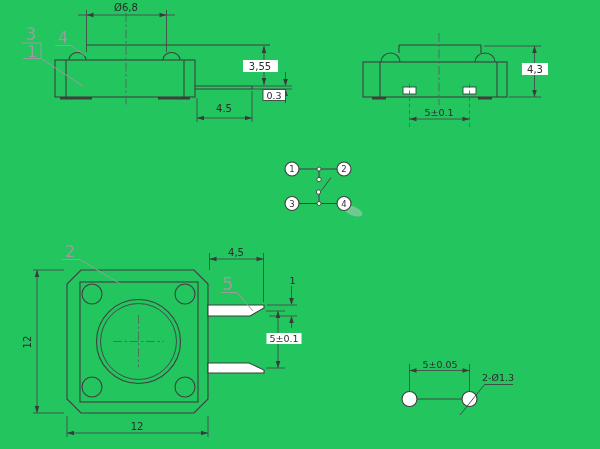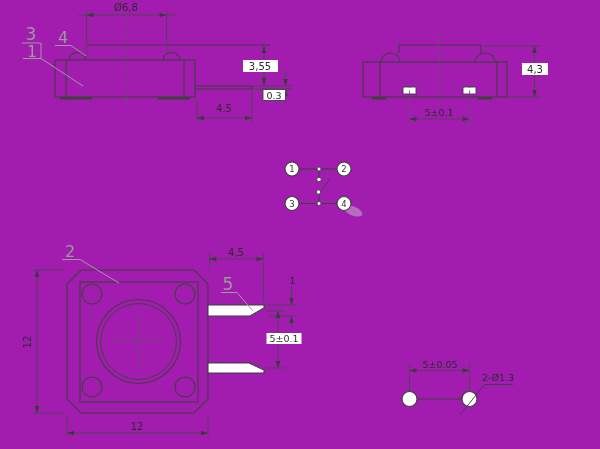--- a/index.html
+++ b/index.html
@@ -1,16 +1,16 @@
 <!DOCTYPE html>
 <html><head>
 <meta charset="utf-8">
 <style>
   html,body{margin:0;padding:0;background:#ffffff;}
-  .page{width:600px;height:449px;background:#a21caf;position:relative;font-family:"DejaVu Sans",sans-serif;}
+  .page{width:600px;height:449px;background:#22c55e;position:relative;font-family:"DejaVu Sans",sans-serif;}
   
   .s  {stroke:#3f3f3f;stroke-width:1.1;fill:none;}
   .sw {stroke:#3f3f3f;stroke-width:1.1;fill:#ffffff;}
   .sf {fill:#3f3f3f;stroke:none;}
   
   .d  {stroke:#4a4a4a;stroke-width:0.9;fill:none;}
   .ar {fill:#3a3a3a;stroke:none;}
   
   .cl {stroke:#5a5a5a;stroke-width:0.8;fill:none;stroke-dasharray:9 2.5 2.5 2.5;}
   .dsh{stroke:#5a5a5a;stroke-width:0.8;fill:none;stroke-dasharray:4 2.5;}

